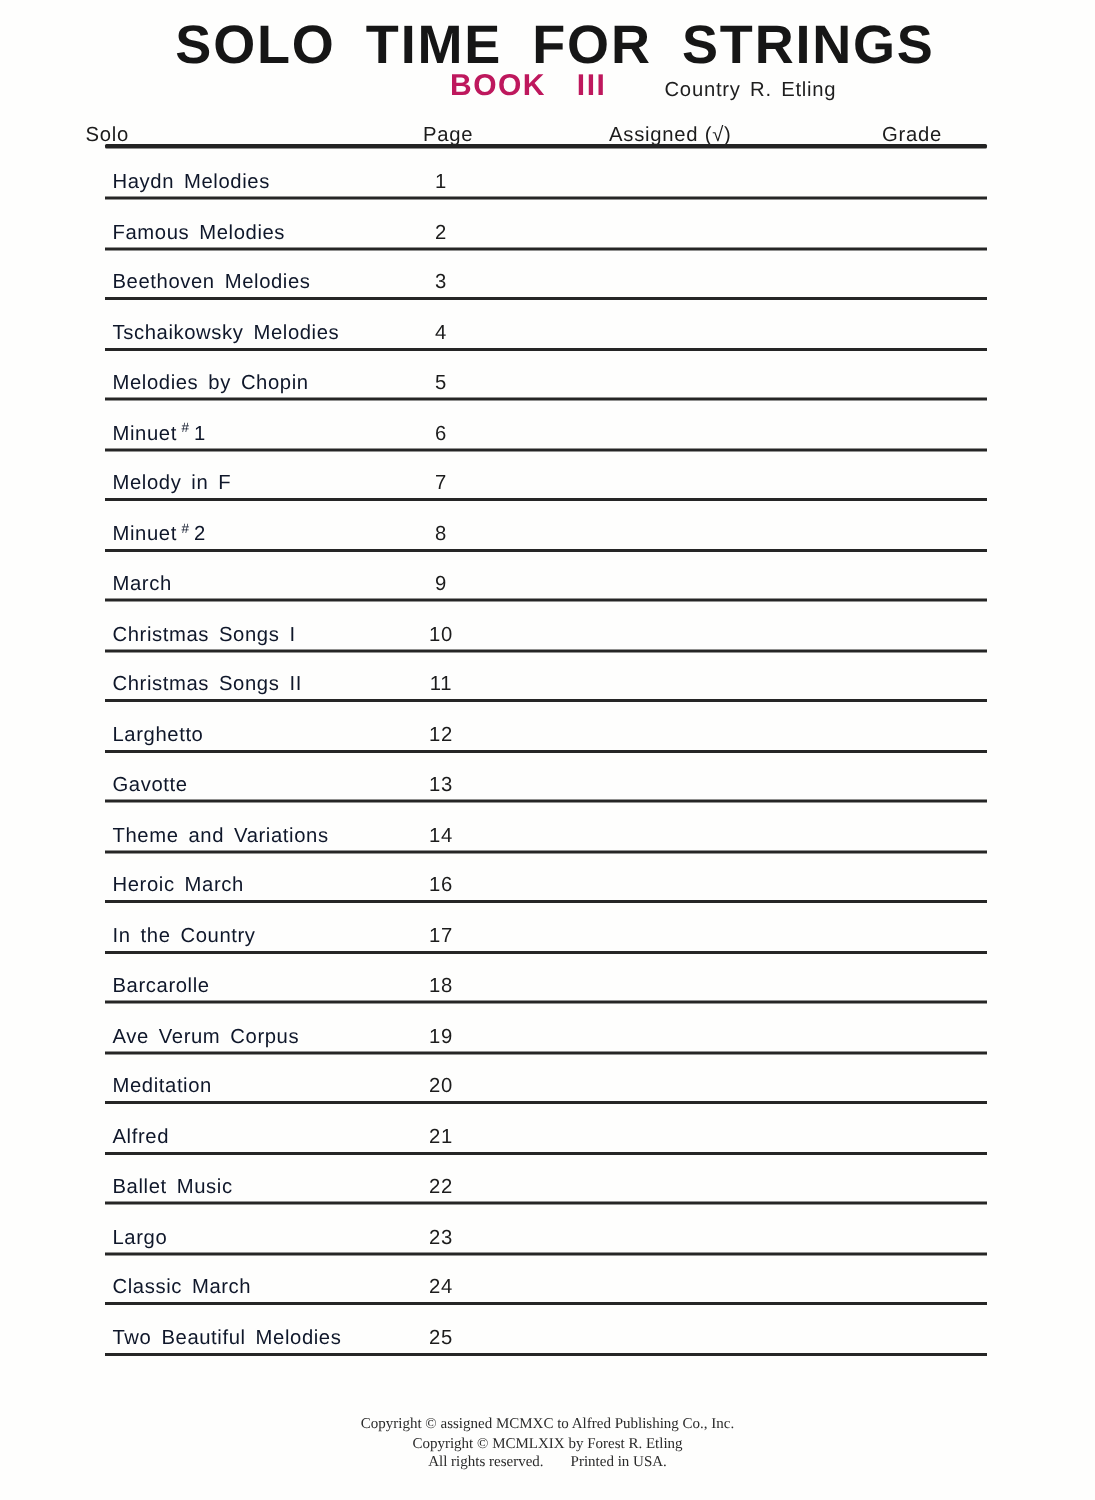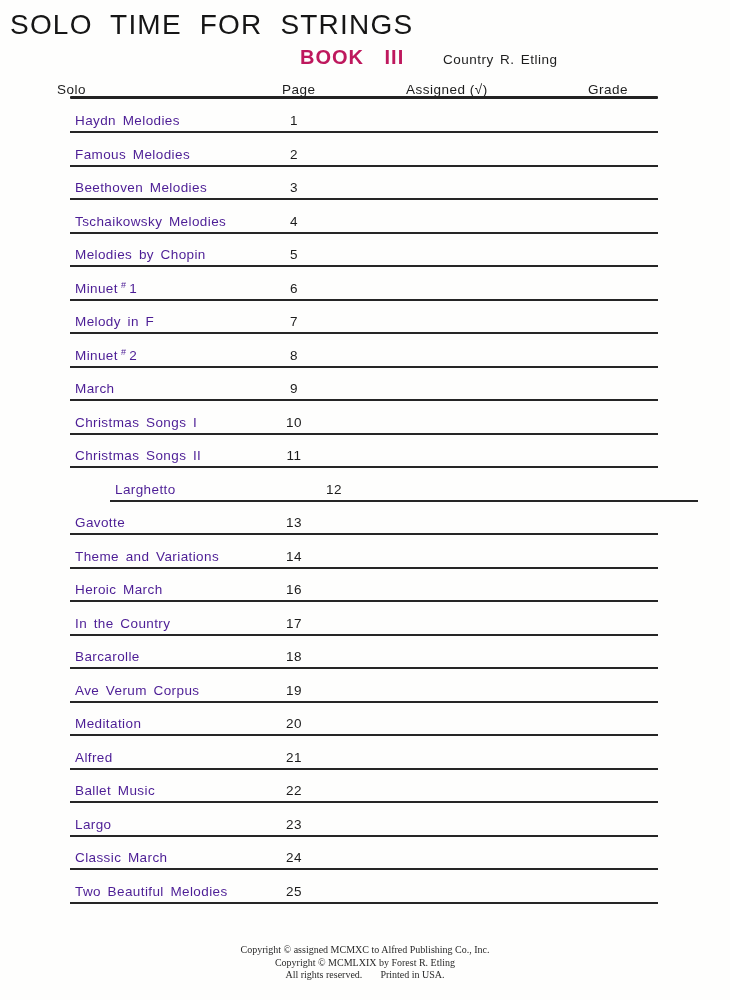--- a/index.html
+++ b/index.html
@@ -15,23 +15,23 @@
     background: #fefefd;
     color: #1e1e1e;
     font-family: "Liberation Sans", sans-serif;
     overflow: hidden;
   }
   .main-title {
     position: absolute;
     top: 9px;
     left: 10px;
     width: 720px;
-    text-align: left;
-    font-size: 28px;
-    font-weight: normal;
+    text-align: center;
+    font-size: 36px;
+    font-weight: bold;
     letter-spacing: 1.2px;
     word-spacing: 9px;
     color: #161616;
   }
   .book-number {
     position: absolute;
     top: 46px;
     left: 300px;
     font-size: 20px;
     font-weight: bold;
@@ -76,21 +76,21 @@
     border-bottom: 2px solid #262626;
   }
   .row-title {
     position: absolute;
     left: 5px;
     bottom: 3px;
     font-size: 13.5px;
     letter-spacing: 0.4px;
     word-spacing: 2.5px;
     white-space: nowrap;
-    color: #4c1d95;
+    color: #0f172a;
   }
   .row-title .sharp-sup {
     font-size: 9px;
     position: relative;
     top: -5px;
     margin: 0 3px;
   }
   .row-page {
     position: absolute;
     left: 204px;
@@ -175,21 +175,21 @@
         <span class="row-page">9</span>
       </div>
       <div class="toc-row" style="top: 404.5px;">
         <span class="row-title">Christmas Songs I</span>
         <span class="row-page">10</span>
       </div>
       <div class="toc-row" style="top: 438px;">
         <span class="row-title">Christmas Songs II</span>
         <span class="row-page">11</span>
       </div>
-      <div class="toc-row" style="top: 471.5px; margin-left: 40px;">
+      <div class="toc-row" style="top: 471.5px;">
         <span class="row-title">Larghetto</span>
         <span class="row-page">12</span>
       </div>
       <div class="toc-row" style="top: 505px;">
         <span class="row-title">Gavotte</span>
         <span class="row-page">13</span>
       </div>
       <div class="toc-row" style="top: 538.5px;">
         <span class="row-title">Theme and Variations</span>
         <span class="row-page">14</span>

